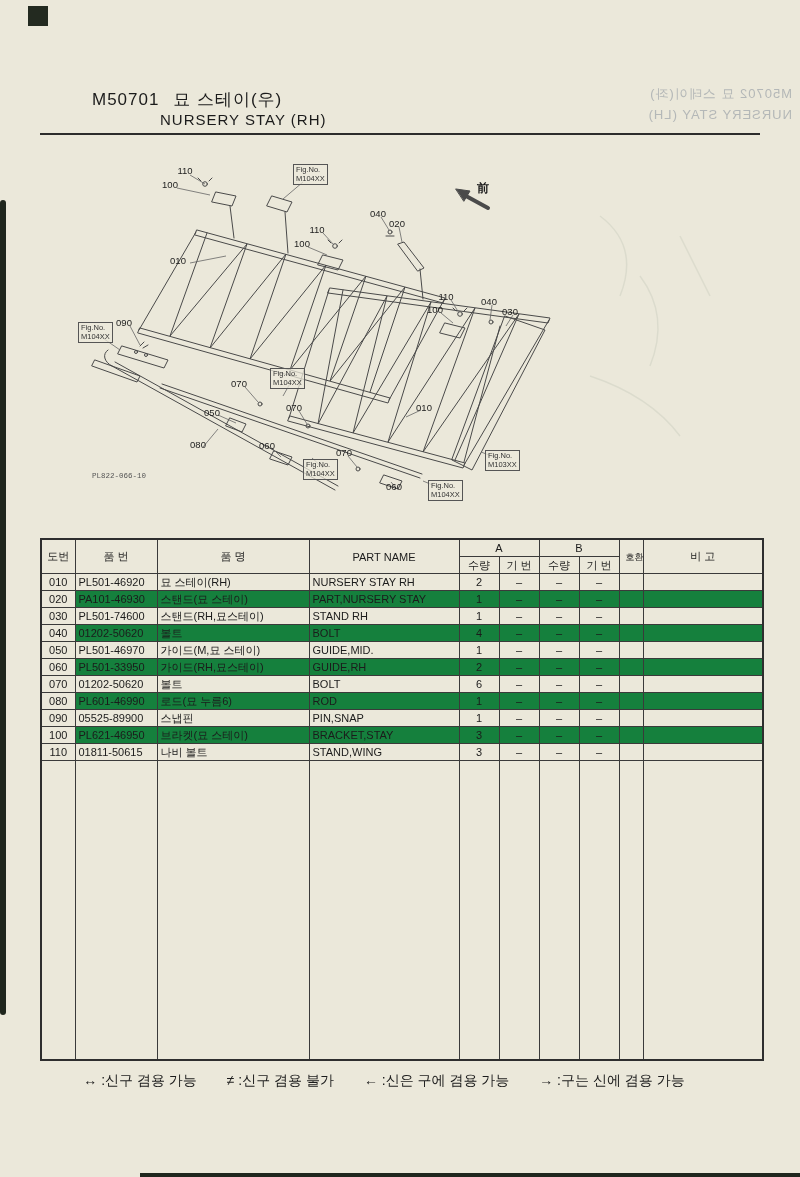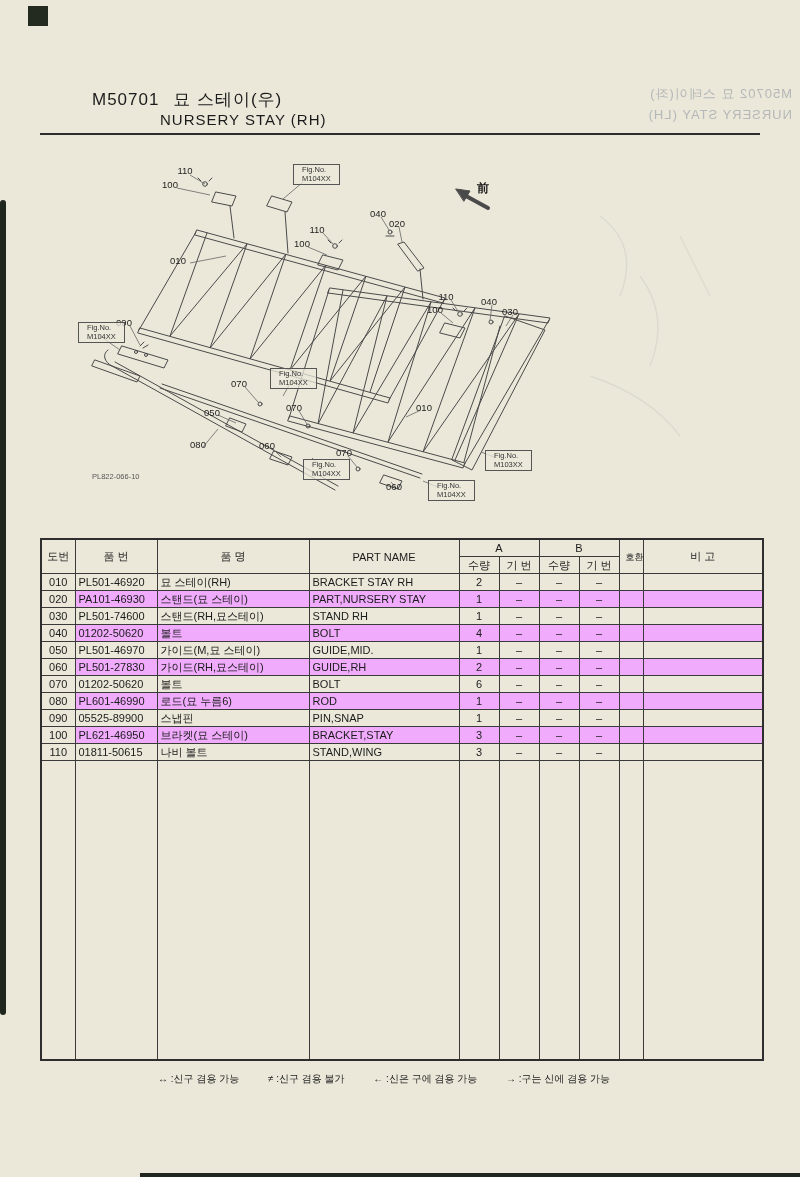--- a/index.html
+++ b/index.html
@@ -20,41 +20,41 @@
   
   .title    { position:absolute; left:75px; top:88px;  font-size:17px; letter-spacing:1px;margin-left:17px; }
   .title .t-ko { margin-left:8px; }
   .subtitle { position:absolute; left:160px; top:111px; font-size:15px; letter-spacing:1px; }
   .title-rule { position:absolute; left:40px; top:133px; width:720px; height:2px; background:#2c2c2c; }
   
   .diagram { position:absolute; left:40px; top:156px; width:720px; height:392px; }
   .diagram svg { position:absolute; left:0; top:0; }
   .callout { position:absolute; transform:translate(-50%,-50%); font-size:9.5px; color:#1d1d1d; }
   .figref  { position:absolute; border:1px solid #555; font-size:7.5px; line-height:1.25;
-             padding:0 8px; color:#333; background:rgba(236,233,219,.75); }
+             padding:0 2px; color:#333; background:rgba(236,233,219,.75); }
   .front   { position:absolute; left:437px; top:24px; font-size:12px; font-weight:bold; }
-  .dref    { position:absolute; left:52px; top:316px; font-size:7.5px; color:#555; }
+  .dref    { position:absolute; left:52px; top:316px; font-size:7.5px; color:#555;font-family:Liberation Mono, monospace; }
   
   .note { position:absolute; left:40px; top:519px; width:645px; text-align:right;
           font-size:11.5px; letter-spacing:1px; }
   
   table.parts { position:absolute; left:40px; top:538px; width:722px;
                 border-collapse:collapse; table-layout:fixed; font-size:11px;
                 border:2px solid #2e2e2e; }
   .parts th, .parts td { border:1px solid #3a3a3a; padding:0 3px; height:16px;
                          overflow:hidden; white-space:nowrap; }
   .parts thead th { text-align:center; font-weight:normal; }
   .parts td.c { text-align:center; }
-  .parts tr.shaded td { background:#f0abfc; }
+  .parts tr.shaded td { background:#15803d; }
   .parts tr.shaded td:first-child { background:transparent; }
   .parts tr.filler td { height:298px; }
   .vwrap { display:inline-block; width:11px; word-break:break-all;
            line-height:1.15; font-size:9px; vertical-align:middle; }
   
-  .legend { position:absolute; left:0; top:1072px; width:768px; text-align:center; font-size:10px; }
+  .legend { position:absolute; left:0; top:1072px; width:768px; text-align:center; font-size:14px; }
   .legend span { margin:0 13px; }
   .pageno { position:absolute; left:0; top:1112px; width:800px; text-align:center; font-size:12.5px; }
 </style>
 </head>
 <body>
 
 <div class="page">
 
   <div class="corner-mark"></div>
   <div class="edge-left"></div>
@@ -255,21 +255,21 @@
         <th>기 번</th>
         <th>수량</th>
         <th>기 번</th>
       </tr>
     </thead>
     <tbody>
         <tr>
           <td class="c">010</td>
           <td>PL501-46920</td>
           <td>묘 스테이(RH)</td>
-          <td>BRACKET STAY RH</td>
+          <td>NURSERY STAY RH</td>
           <td class="c">2</td>
           <td class="c">–</td>
           <td class="c">–</td>
           <td class="c">–</td>
           <td class="c"></td>
           <td></td>
         </tr>
         <tr class="shaded">
           <td class="c">020</td>
           <td>PA101-46930</td>
@@ -313,21 +313,21 @@
           <td>GUIDE,MID.</td>
           <td class="c">1</td>
           <td class="c">–</td>
           <td class="c">–</td>
           <td class="c">–</td>
           <td class="c"></td>
           <td></td>
         </tr>
         <tr class="shaded">
           <td class="c">060</td>
-          <td>PL501-27830</td>
+          <td>PL501-33950</td>
           <td>가이드(RH,묘스테이)</td>
           <td>GUIDE,RH</td>
           <td class="c">2</td>
           <td class="c">–</td>
           <td class="c">–</td>
           <td class="c">–</td>
           <td class="c"></td>
           <td></td>
         </tr>
         <tr>

